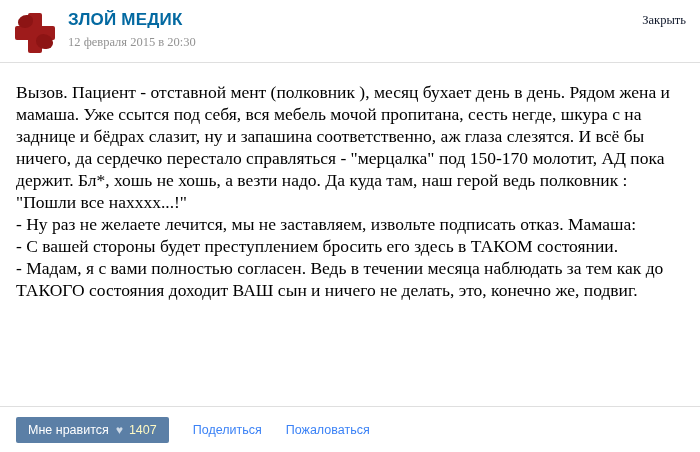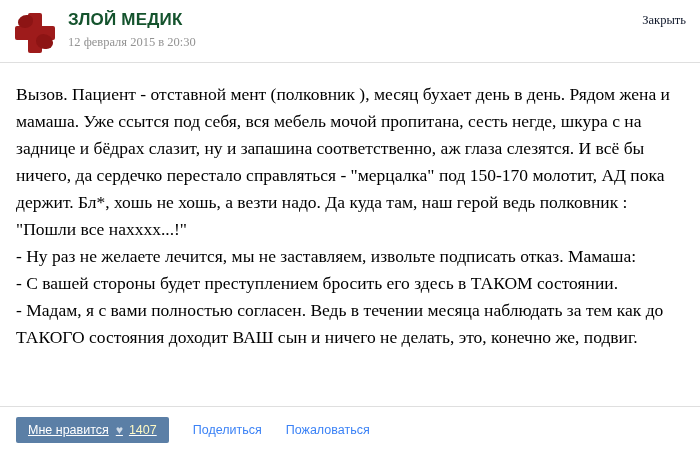--- a/index.html
+++ b/index.html
@@ -76,21 +76,21 @@
     border-radius: 45% 60% 40% 55%;
   }
   .author-block {
     margin-left: 12px;
     padding-top: 0px;
   }
   .author-name {
     font-family: "Liberation Sans", sans-serif;
     font-size: 17px;
     font-weight: bold;
-    color: #14532d;
+    color: #0369a1;
     line-height: 20px;
     letter-spacing: 0.2px;
   }
   .post-date {
     font-family: Liberation Serif, serif;
     font-size: 12.5px;
     color: #939393;
     line-height: 16px;
     margin-top: 4px;
   }
@@ -108,21 +108,21 @@
   .divider {
     height: 1px;
     background: #dfdfdf;
     margin: 0;
   }
   
   .body-text {
     padding: 18px 16px 0 16px;
     font-family: "Liberation Serif", serif;
     font-size: 17.5px;
-    line-height: 27px;
+    line-height: 22px;
     color: #000000;
     text-align: left;
     white-space: pre-wrap;
   }
   
   .footer {
     position: absolute;
     left: 0;
     right: 0;
     bottom: 0;
@@ -138,21 +138,20 @@
     display: inline-flex;
     align-items: center;
     background: #5b7fa6;
     color: #ffffff;
     font-family: "Liberation Sans", sans-serif;
     font-size: 12.5px;
     padding: 6px 12px;
     border-radius: 2px;
     cursor: pointer;
     white-space: nowrap;
-    text-decoration: underline;
   }
   .like-button .heart {
     color: #cdd9e6;
     margin: 0 6px 0 7px;
     font-size: 12px;
     line-height: 12px;
   }
   .like-count { color: #fef9c3; }
   .footer-link {
     font-family: "Liberation Sans", sans-serif;

